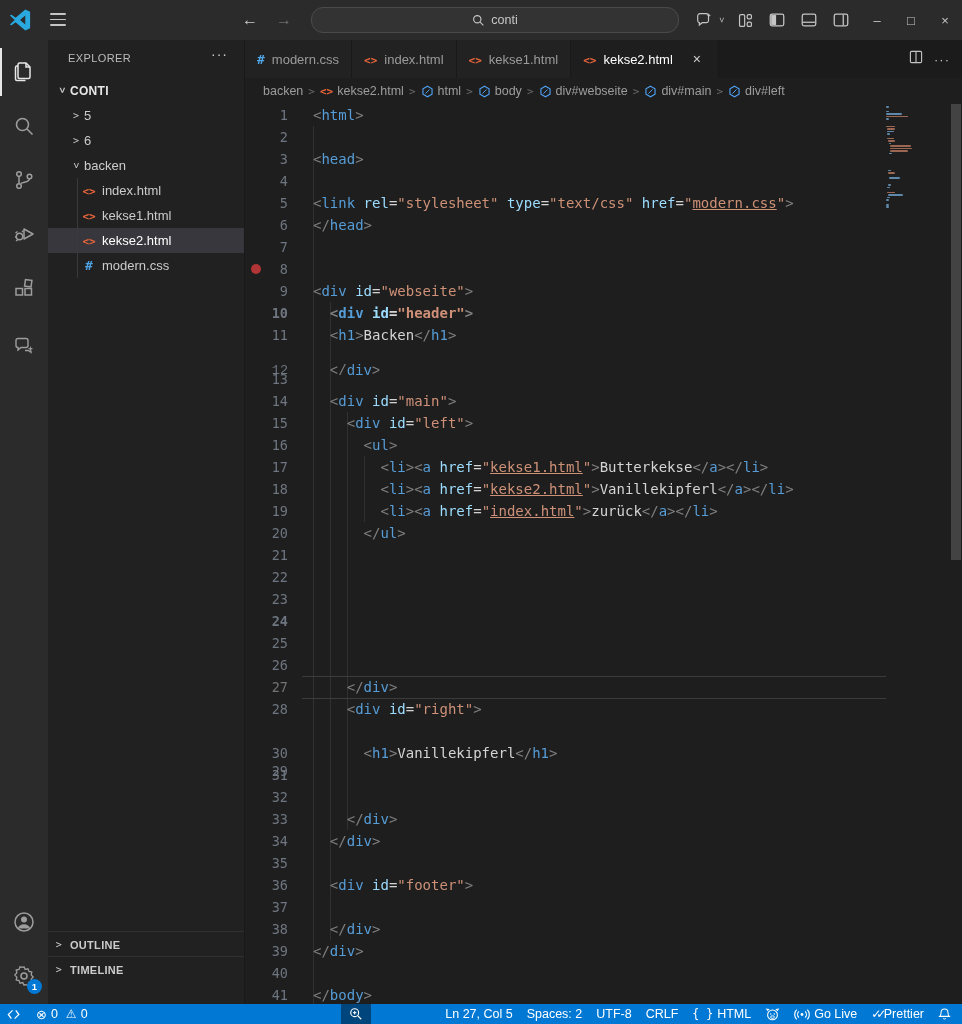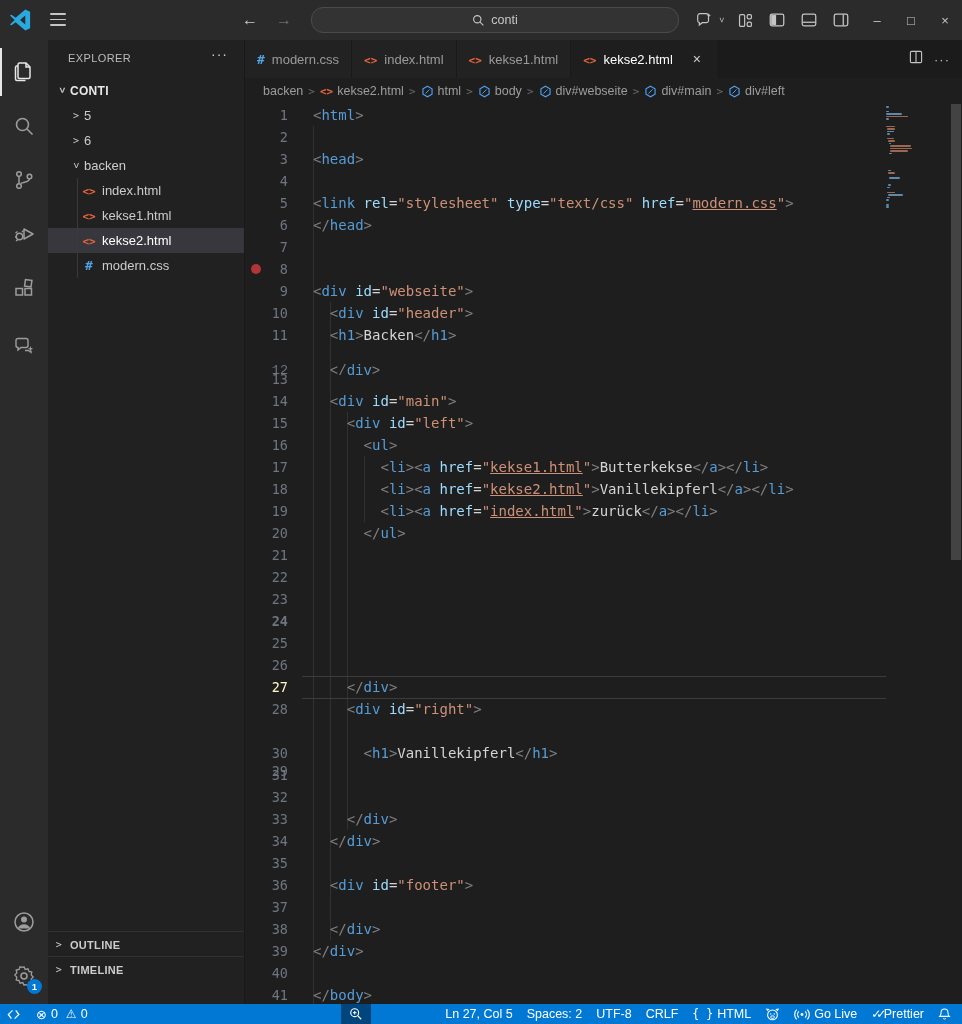--- a/index.html
+++ b/index.html
@@ -54,21 +54,21 @@
   .tab .close{margin-left:8px;color:#d0d0d0;font-size:14px;width:18px;text-align:center;border-radius:4px;}
   .tab-actions{margin-left:auto;display:flex;align-items:center;gap:10px;padding-right:12px;color:#c5c5c5;}
   .breadcrumbs{position:absolute;left:0;top:38px;width:100%;height:26px;display:flex;align-items:center;
     padding-left:18px;box-sizing:border-box;font-size:12.5px;color:#9d9d9d;gap:5px;white-space:nowrap;}
   .bc-sep{color:#6a6a6a;font-size:11px;font-family:"DejaVu Sans Mono",monospace;}
   .bc-item{display:flex;align-items:center;gap:4px;cursor:pointer;}
   
   .code-area{position:absolute;left:0;top:64px;width:717px;height:900px;overflow:hidden;background:#1e1e1e;}
   .code-line{position:absolute;left:0;width:100%;height:22px;line-height:22px;font-family:"DejaVu Sans Mono",monospace;font-size:14px;}
   .code-line .num{position:absolute;left:0;top:0;width:43px;text-align:right;color:#6e7681;font-size:13.5px;}
-  .code-line.cur .num{color:#fef9c3;}
+  .code-line.cur .num{color:#737373;}
   .code-line .src{position:absolute;left:68px;top:0;white-space:pre;}
   .tk-p{color:#808080;} .tk-t{color:#569cd6;} .tk-a{color:#9cdcfe;} .tk-eq{color:#d4d4d4;}
   .tk-s{color:#ce9178;} .tk-x{color:#d4d4d4;} .tk-u{text-decoration:underline;}
   .guide{position:absolute;width:1px;background:#313132;}
   .cur-frame{position:absolute;left:57px;width:584px;height:21px;border-top:1px solid #3c3c3c;border-bottom:1px solid #3c3c3c;}
   .bp-dot{position:absolute;left:6px;width:10px;height:10px;border-radius:50%;background:#b13437;cursor:pointer;}
   .tooltip{position:absolute;left:20px;background:#202021;border:1px solid #454545;color:#cccccc;
     font-size:12.5px;padding:5px 10px;z-index:5;box-shadow:0 2px 6px rgba(0,0,0,.4);white-space:nowrap;}
   .minimap{position:absolute;left:641px;top:0;width:24px;height:100%;}
   .mm-bar{position:absolute;height:1.6px;border-radius:1px;opacity:.85;}
@@ -389,21 +389,21 @@
           <span class="src"></span>
         </div>
         <div class="code-line" style="top: 154px;">
           <span class="num">8</span>
           <span class="src"></span>
         </div>
         <div class="code-line" style="top: 176px;">
           <span class="num">9</span>
           <span class="src"><span class="tk-p">&lt;</span><span class="tk-t">div</span><span class="tk-x"> </span><span class="tk-a">id</span><span class="tk-eq">=</span><span class="tk-s">"webseite"</span><span class="tk-p">&gt;</span></span>
         </div>
-        <div class="code-line" style="top: 198px;">
+        <div class="code-line" style="top: 198px; font-weight: bold;">
           <span class="num">10</span>
           <span class="src"><span class="tk-x">  </span><span class="tk-p">&lt;</span><span class="tk-t">div</span><span class="tk-x"> </span><span class="tk-a">id</span><span class="tk-eq">=</span><span class="tk-s">"header"</span><span class="tk-p">&gt;</span></span>
         </div>
         <div class="code-line" style="top: 220px;">
           <span class="num">11</span>
           <span class="src"><span class="tk-x">  </span><span class="tk-p">&lt;</span><span class="tk-t">h1</span><span class="tk-p">&gt;</span><span class="tk-x">Backen</span><span class="tk-p">&lt;/</span><span class="tk-t">h1</span><span class="tk-p">&gt;</span></span>
         </div>
         <div class="code-line" style="top: 256px; font-family: Liberation Mono, monospace;">
           <span class="num">12</span>
           <span class="src"><span class="tk-x">  </span><span class="tk-p">&lt;/</span><span class="tk-t">div</span><span class="tk-p">&gt;</span></span>

